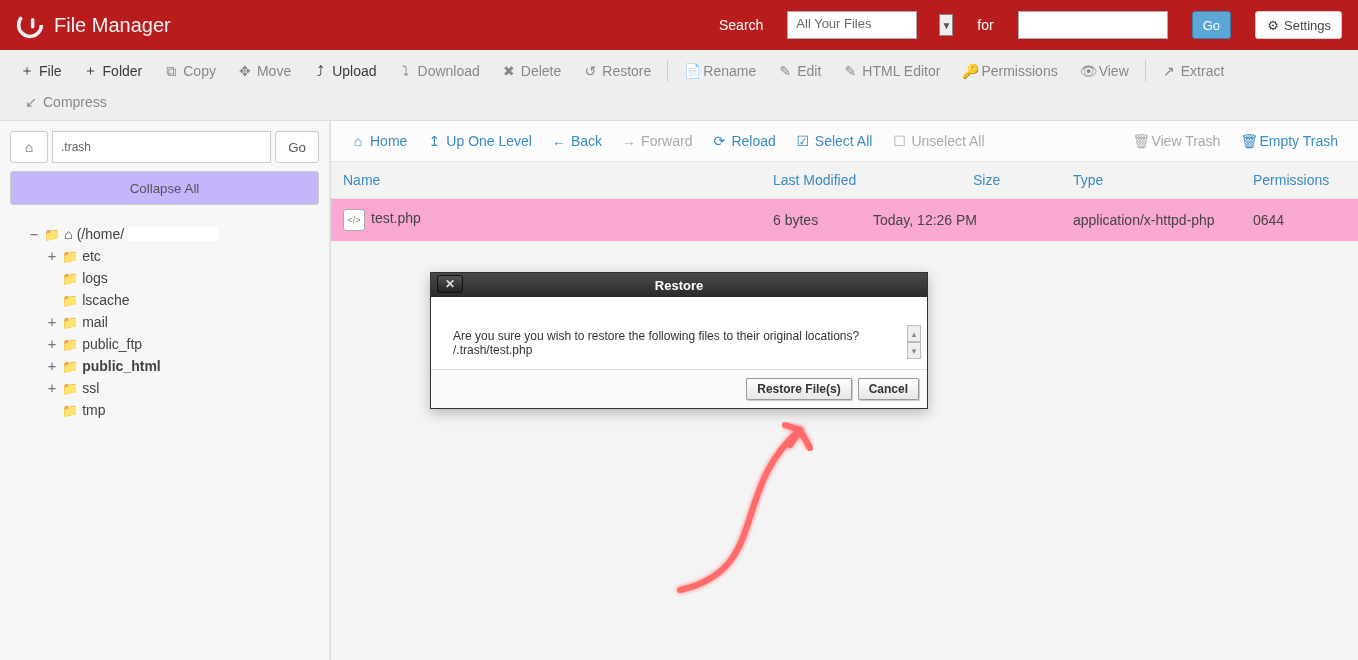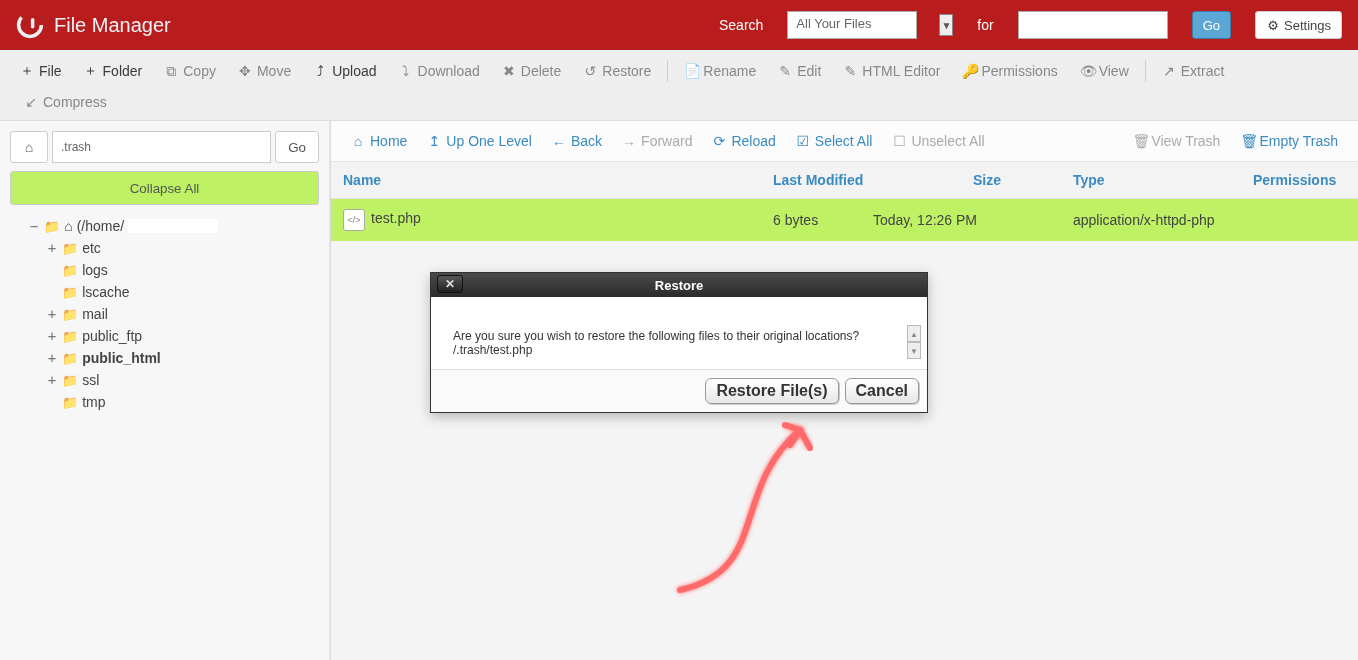--- a/index.html
+++ b/index.html
@@ -27,54 +27,54 @@
   .tool-sep { width: 1px; height: 22px; background: #ccc; margin: 0 4px; }
   .toolbar-row2 { width: 100%; padding-left: 4px; }
 
   
   .main { display: flex; height: calc(100% - 50px - 70px); }
   .sidebar { width: 330px; background: #f7f7f7; padding: 10px; border-right: 1px solid #e5e5e5; }
   .path-row { display: flex; gap: 4px; margin-bottom: 8px; }
   .home-chip { border: 1px solid #ccc; background: #fff; width: 38px; height: 32px; display: flex; align-items: center; justify-content: center; border-radius: 3px; color: #555; cursor: pointer; }
   .path-input { flex: 1; border: 1px solid #ccc; height: 32px; padding: 0 8px; font-size: 12px; color: #666; }
   .go2-btn { border: 1px solid #ccc; background: #fff; height: 32px; padding: 0 12px; border-radius: 3px; color: #555; cursor: pointer; }
-  .collapse-btn { border: 1px solid #ccc; background: #bef264; width: 100%; height: 34px; border-radius: 3px; color: #555; cursor: pointer; margin-bottom: 10px; }
+  .collapse-btn { border: 1px solid #ccc; background: #c4b5fd; width: 100%; height: 34px; border-radius: 3px; color: #555; cursor: pointer; margin-bottom: 18px; }
   .tree { font-size: 14px; color: #444; }
   .tree ul { list-style: none; padding-left: 18px; }
   .tree li { padding: 3px 0; display: flex; align-items: center; gap: 4px; white-space: nowrap; }
   .tree .twisty { width: 12px; display: inline-block; text-align: center; color: #777; font-family: monospace; cursor: pointer; }
   .tree .folder-ico { color: #e8b44a; font-size: 13px; }
   .tree .house-ico { color: #444; }
   .tree .bold { font-weight: 700; }
 
   
   .content { flex: 1; display: flex; flex-direction: column; border-left: 1px solid #ddd; }
   .content-toolbar { display: flex; align-items: center; gap: 4px; padding: 8px 12px; border-bottom: 1px solid #e5e5e5; background: #fcfcfc; flex-wrap: wrap; }
   .link-btn { display: inline-flex; align-items: center; gap: 5px; color: #3a8bc2; font-size: 14px; padding: 4px 8px; cursor: pointer; }
   .link-btn.disabled { color: #aaa; cursor: default; }
   .content-table { width: 100%; }
-  .thead { display: flex; background: #f3f3f3; border-bottom: 1px solid #e3e3e3; color: #3a8bc2; font-size: 14px; font-weight: bold; }
+  .thead { display: flex; background: #f3f3f3; border-bottom: 1px solid #e3e3e3; color: #3a8bc2; font-size: 14px; }
   .th, .td { padding: 10px 12px; }
   .col-name { flex: 0 0 430px; }
   .col-size { flex: 0 0 100px; }
   .col-mod  { flex: 0 0 200px; }
   .col-type { flex: 0 0 180px; }
   .col-perm { flex: 1; }
-  .trow { display: flex; align-items: center; background: #bef264; color: #444; }
+  .trow { display: flex; align-items: center; background: #f9a8d4; color: #444; }
   .file-ico { width: 22px; height: 22px; border: 1px solid #aaa; border-radius: 3px; margin-right: 6px; display: inline-flex; align-items: center; justify-content: center; font-size: 9px; color: #888; background: #fff; }
 
   
   .dialog { position: absolute; left: 430px; top: 272px; width: 498px; background: #fff; border: 1px solid #333; box-shadow: 0 4px 12px rgba(0,0,0,.25); }
   .dialog-title { background: linear-gradient(#4a4a4a,#2b2b2b); color: #fff; font-weight: 700; font-size: 13px; height: 24px; display: flex; align-items: center; justify-content: center; position: relative; }
   .dialog-close { position: absolute; left: 6px; top: 2px; width: 26px; height: 18px; background: linear-gradient(#555,#222); border: 1px solid #111; border-radius: 3px; color: #ddd; font-size: 12px; display: flex; align-items: center; justify-content: center; cursor: pointer; }
   .dialog-body { padding: 16px 22px 10px; font-size: 12px; color: #333; position: relative; min-height: 56px; margin-top: 16px; }
   .dialog-body .scroll-stub { position: absolute; right: 6px; top: 12px; width: 14px; height: 34px; display: flex; flex-direction: column; }
   .scroll-stub div { flex: 1; border: 1px solid #bbb; background: #eee; font-size: 9px; display: flex; align-items: center; justify-content: center; color: #888; }
   .dialog-actions { display: flex; justify-content: flex-end; gap: 6px; padding: 8px; border-top: 1px solid #ddd; background: #fafafa; }
-  .dlg-btn { background: linear-gradient(#fff,#e7e7e7); border: 1px solid #999; padding: 3px 10px; font-size: 16px; font-weight: 700; color: #333; cursor: pointer; border-radius: 6px; box-shadow: 1px 1px 0 #ccc; }
+  .dlg-btn { background: linear-gradient(#fff,#e7e7e7); border: 1px solid #999; padding: 3px 10px; font-size: 12px; font-weight: 700; color: #333; cursor: pointer; border-radius: 1px; box-shadow: 1px 1px 0 #ccc; }
 
   
   .arrow-svg { position: absolute; left: 650px; top: 390px; width: 200px; height: 220px; pointer-events: none; }
 
   .ico { display: inline-block; width: 14px; text-align: center; }
 </style>
 </head>
 <body>
 
 <div class="topbar">
@@ -283,20 +283,21 @@
         <div class="th col-size">Size</div>
         <div class="th col-type">Type</div>
         <div class="th col-perm">Permissions</div>
       </div>
       <div id="table-body">
           <div class="trow">
             <div class="td col-name"><span class="file-ico">&lt;/&gt;</span><span>test.php</span></div>
             <div class="td col-size">6 bytes</div>
             <div class="td col-mod">Today, 12:26 PM</div>
             <div class="td col-type">application/x-httpd-php</div>
+            <div class="td col-perm">0644</div>
           </div>
         </div>
     </div>
   </div>
 </div>
 
 <div class="dialog">
   <div class="dialog-title">
     <div class="dialog-close">
         <span>✕</span>

